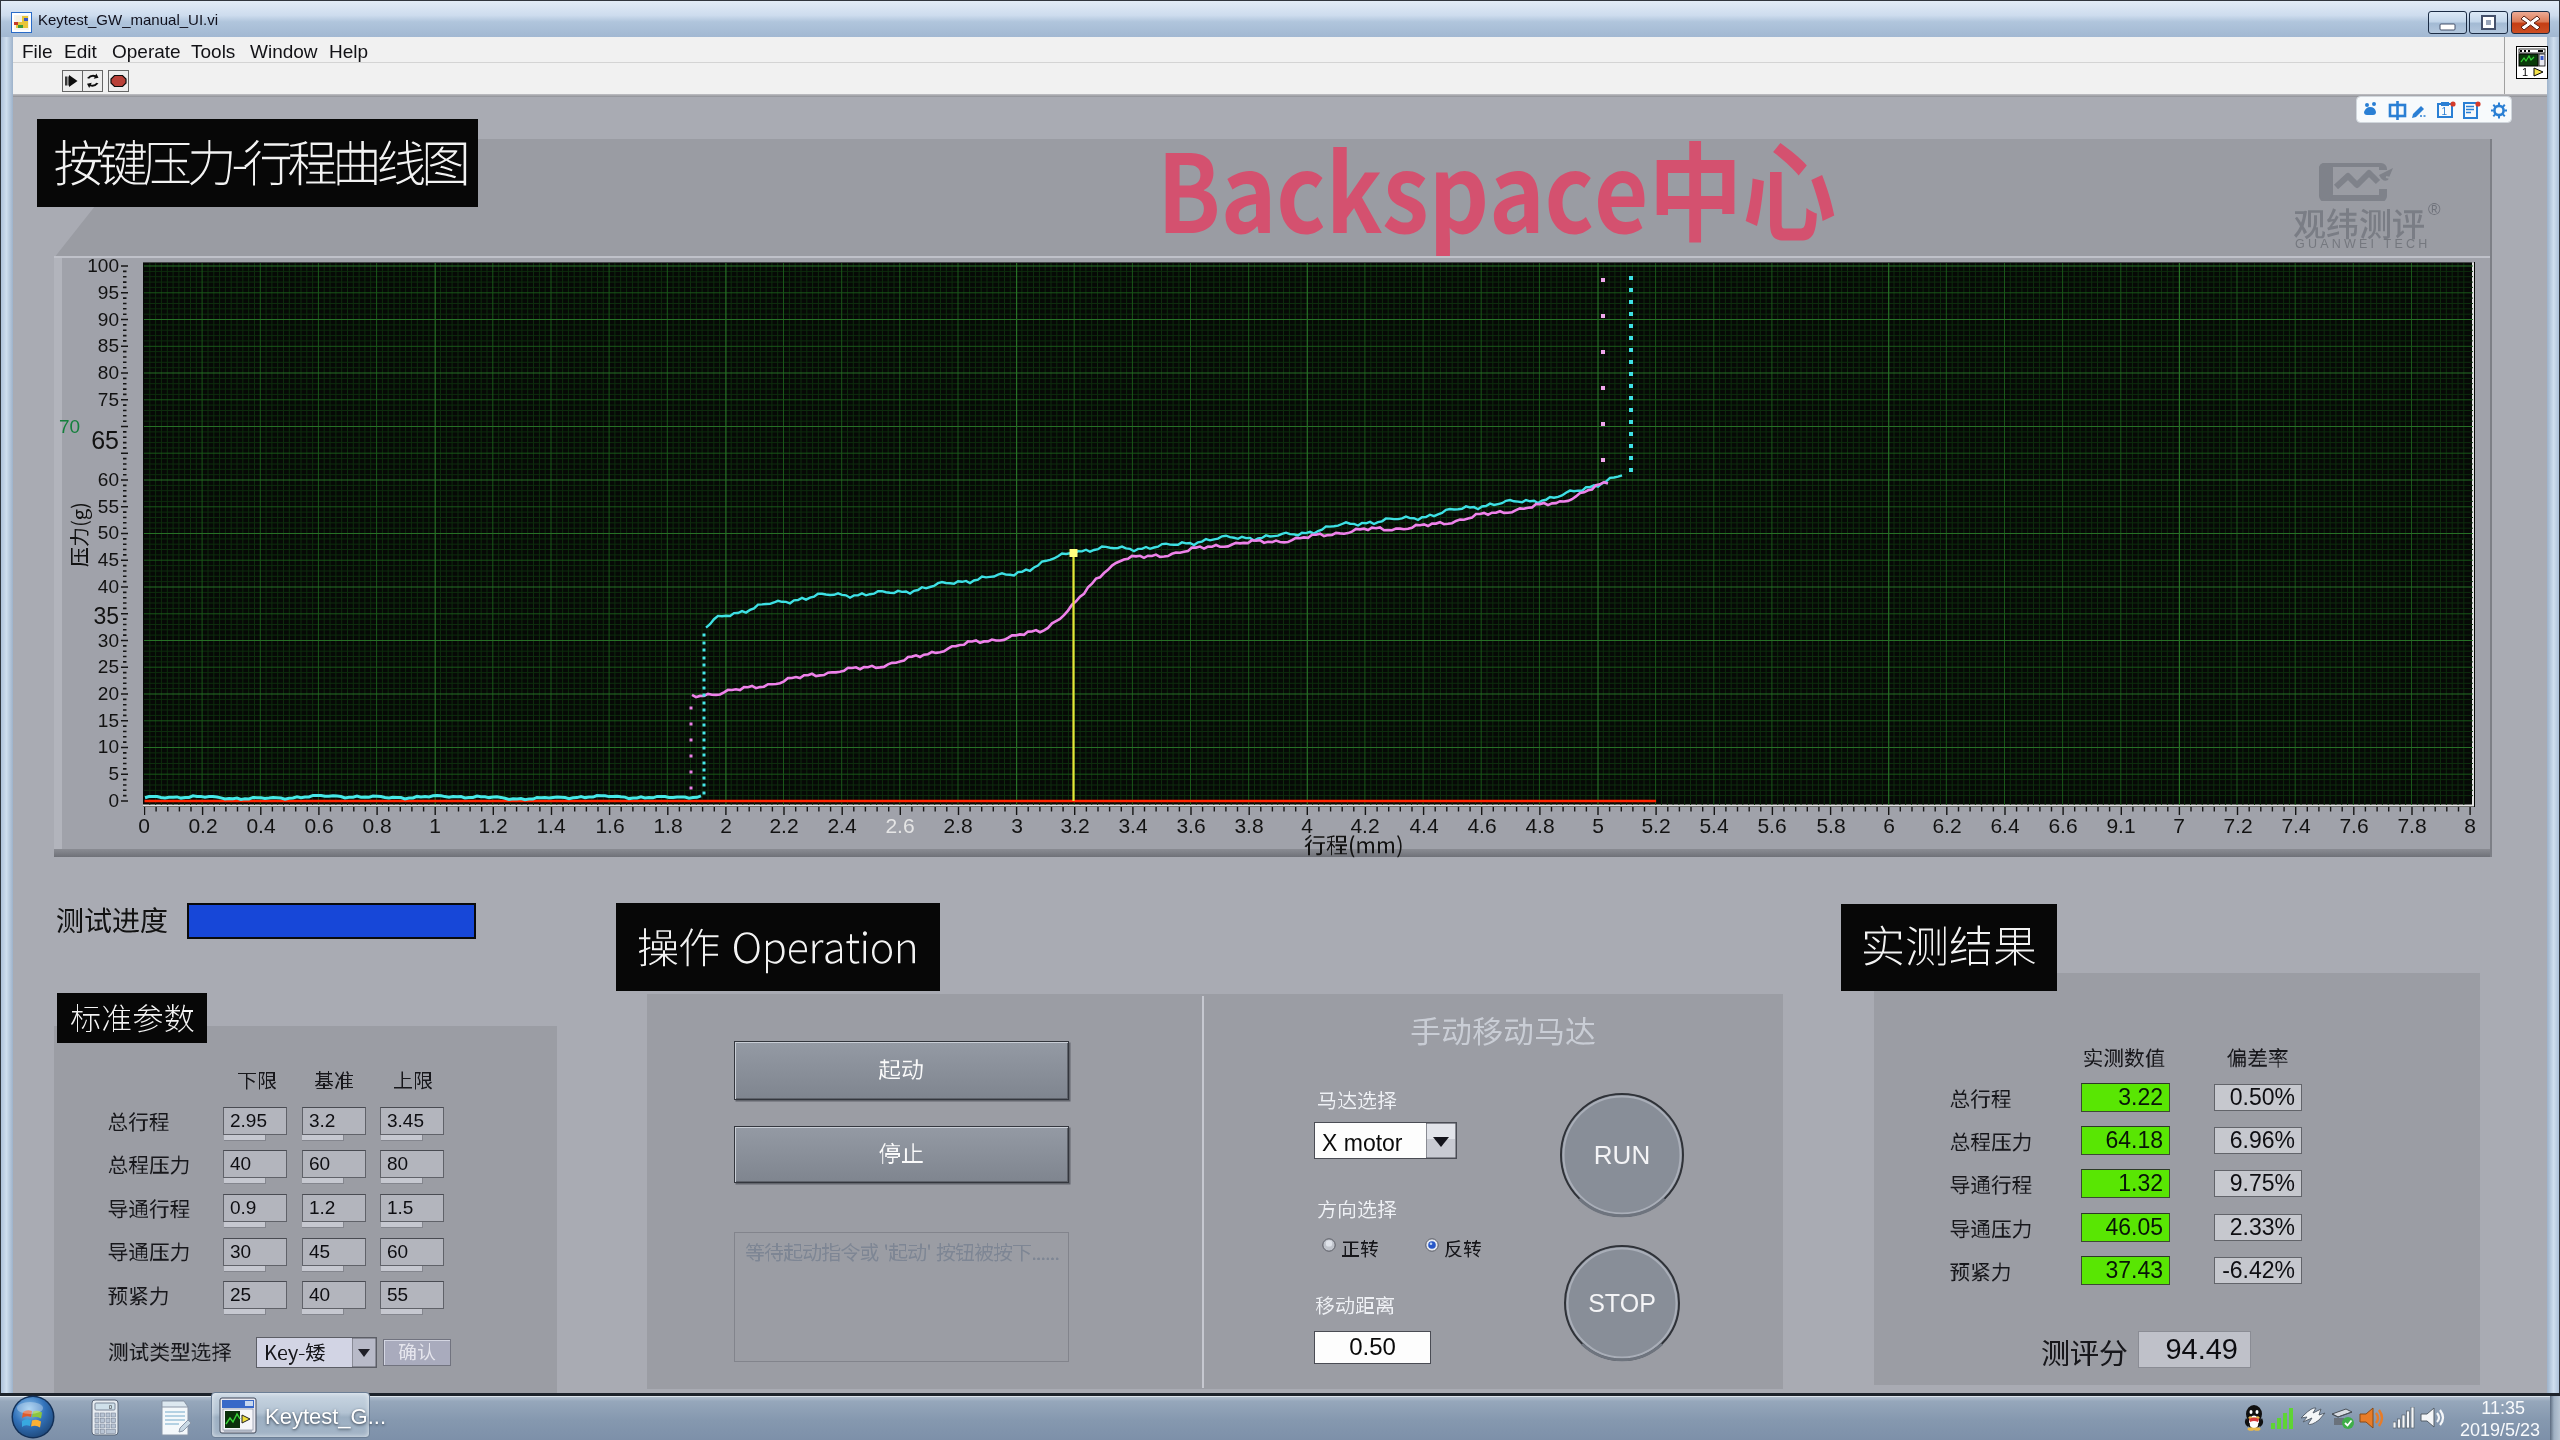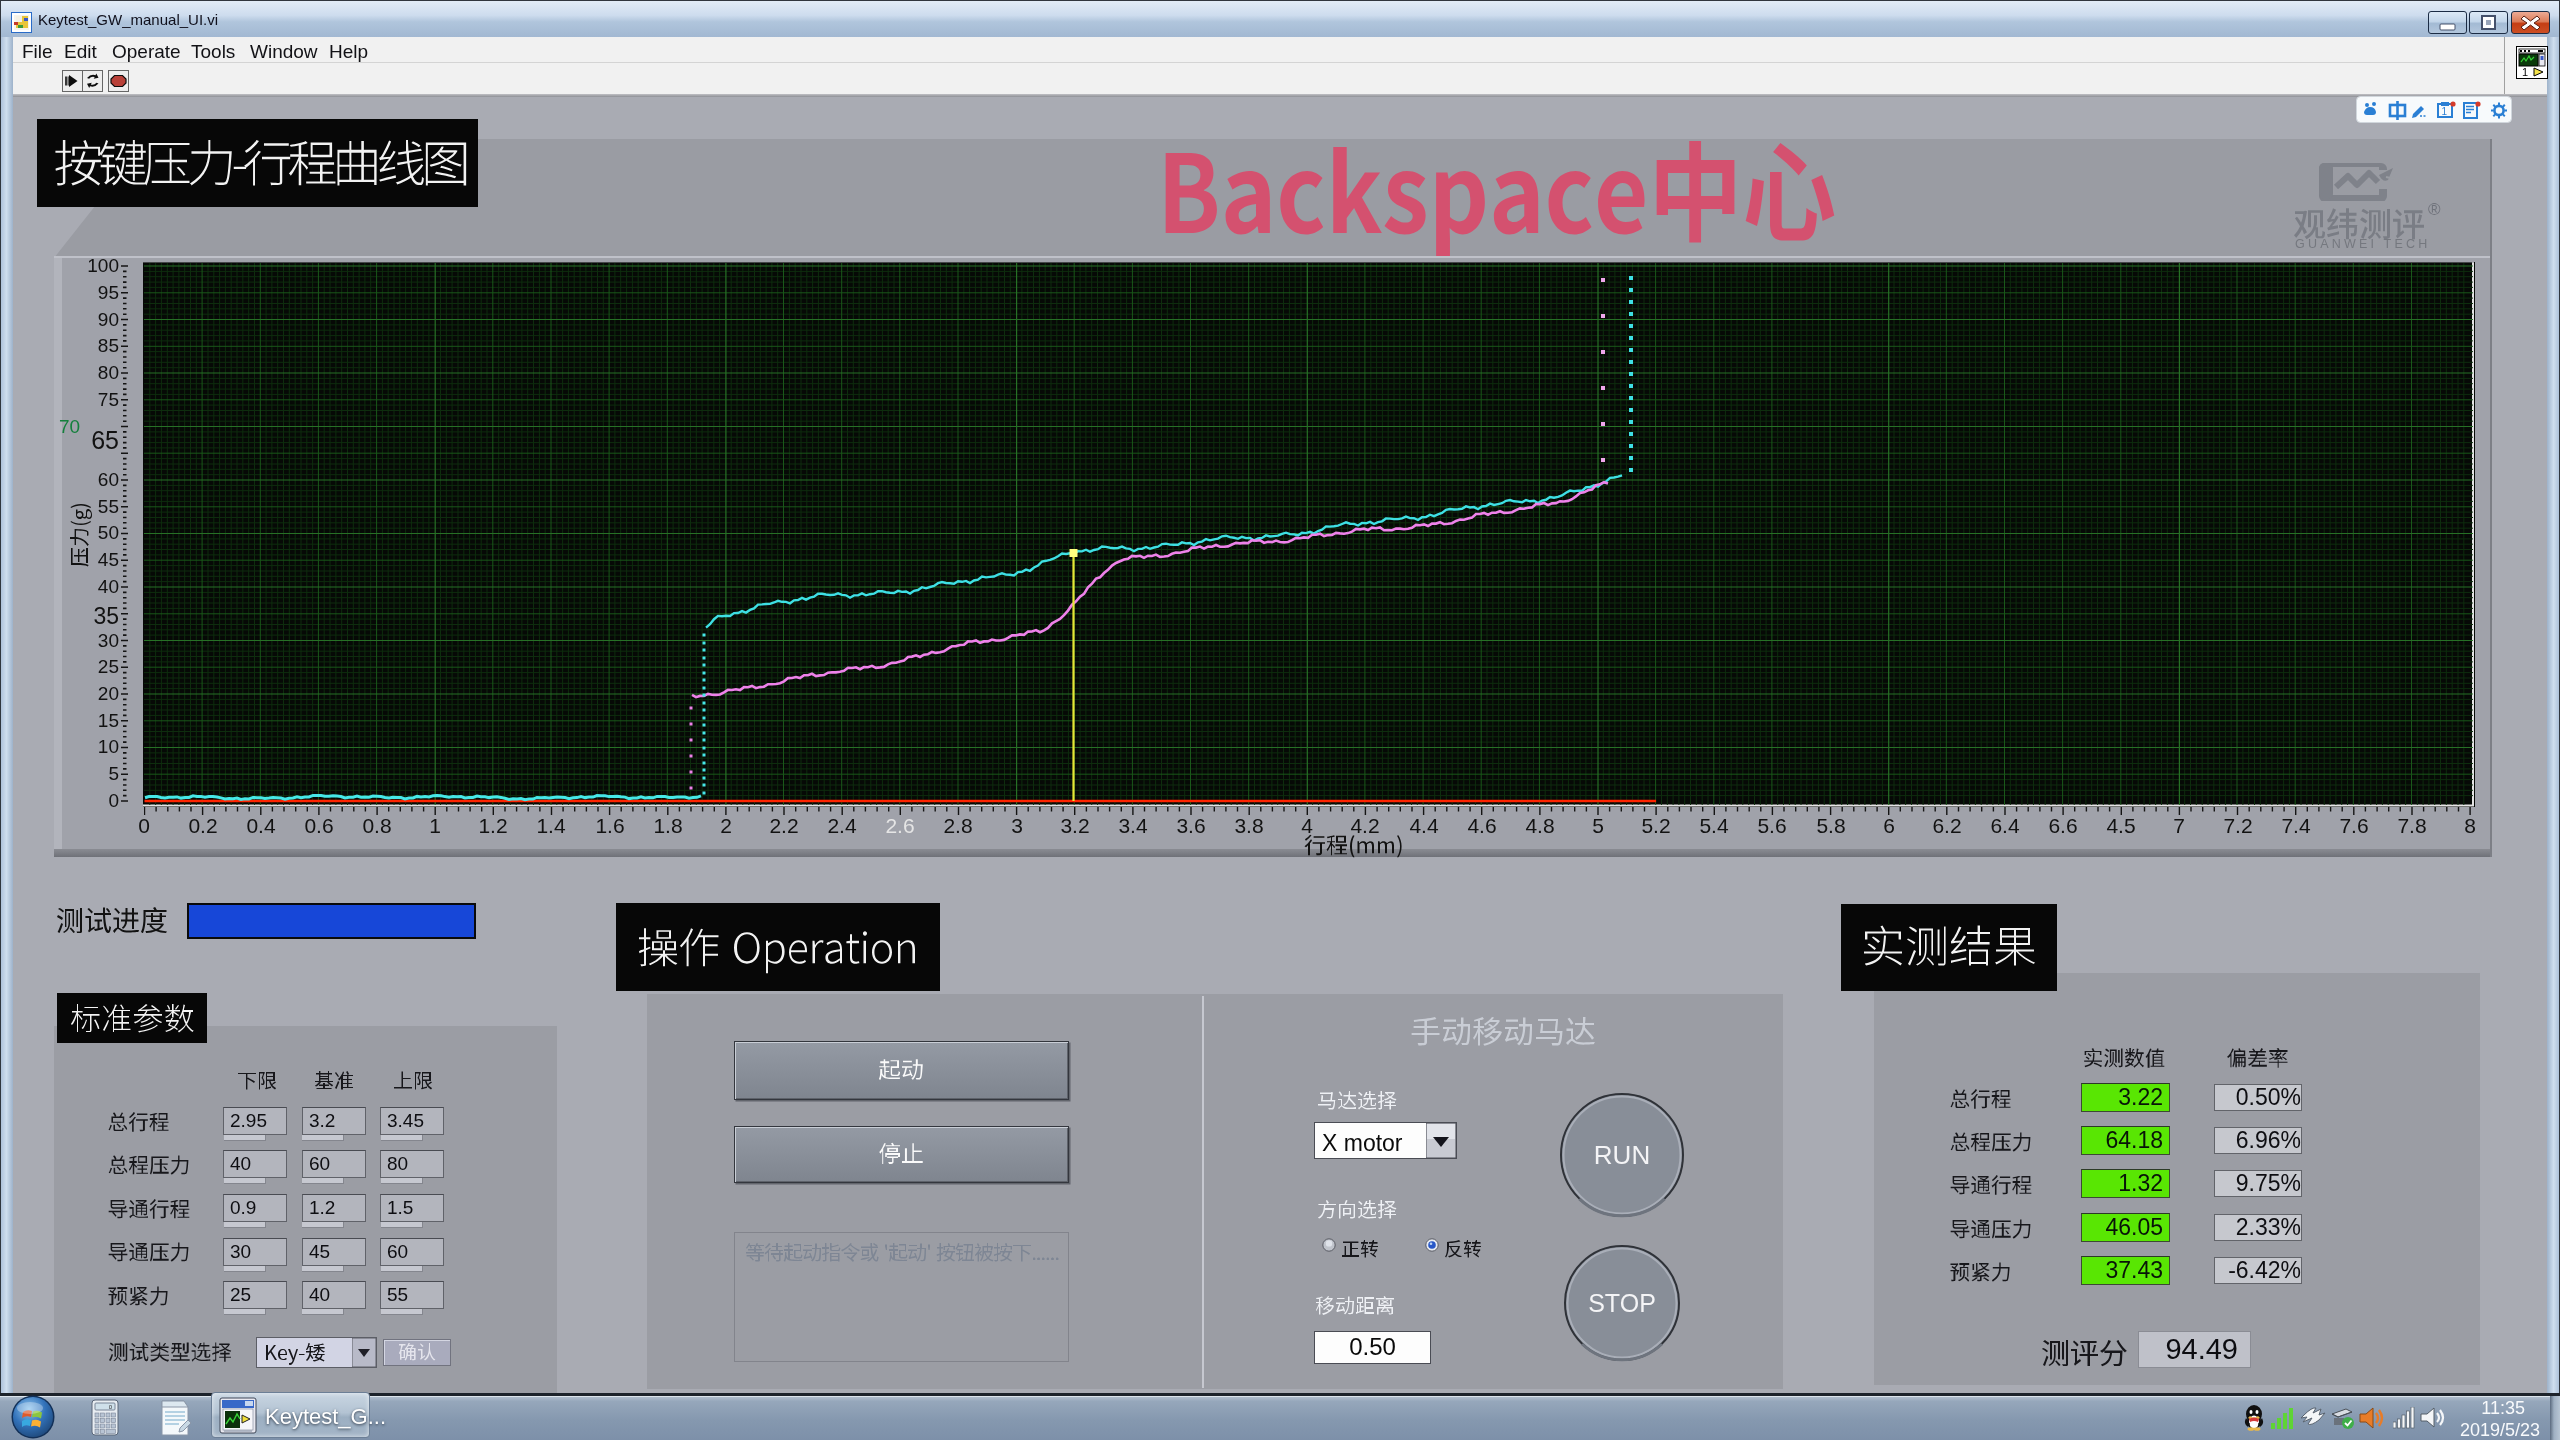--- a/index.html
+++ b/index.html
@@ -7,21 +7,21 @@
 #win{position:absolute;left:0;top:0;width:2560px;height:1394px;background:#a9abb3;border:1px solid #30363e}
 #tbar{position:absolute;left:1px;top:1px;width:2558px;height:36px;background:linear-gradient(#e2ecf7 0%,#cddcee 40%,#b0c5dc 58%,#a2b8d2 100%)}
 #borL{position:absolute;left:1px;top:37px;width:12px;height:1356px;background:linear-gradient(90deg,#aec2da,#cfdeee 45%,#9db2ca)}
 #borR{position:absolute;left:2547px;top:37px;width:12px;height:1356px;background:linear-gradient(90deg,#9db2ca,#cfdeee 55%,#aec2da)}
 .blk{position:absolute;background:#070707}
 .ovl{position:absolute;background:#9b9da4}
 .inp{position:absolute;background:#b3b5bd;border:1px solid #606269;border-top-color:#494b52;color:#0e0e12;font-size:19px;padding-left:6px;line-height:26px}
 .lip{position:absolute;background:#c6c8d0;border-right:1px solid #84868e;border-bottom:1px solid #84868e}
 .btn3{position:absolute;background:linear-gradient(#949aa4,#7f858f);border:1px solid #33363d;box-shadow:inset 1px 1px 0 #c9ced6, inset -1px -1px 0 #5e626a, 1.5px 1.5px 0 #62656c}
 .gbox{position:absolute;background:#59e603;border:1px solid #3c4a34;border-top-color:#2c3a26;color:#081408;font-size:23px;text-align:right;padding-right:6px}
-.pbox{position:absolute;background:#c6c8ce;border:1px solid #62646a;color:#0e0e12;font-size:23px;text-align:right;}
+.pbox{position:absolute;background:#c6c8ce;border:1px solid #62646a;color:#0e0e12;font-size:23px;text-align:right;padding-right:6px}
 </style></head><body>
 <div id="win"></div>
 <div id="tbar"></div>
 <div id="borL"></div>
 <div id="borR"></div>
 
 <svg class="t" style="left:11px;top:12px" width="21" height="21" viewBox="0 0 21 21">
 <rect x="0.5" y="0.5" width="20" height="20" fill="#fff" stroke="#2a6cc8"></rect>
 <rect x="3" y="3" width="15" height="15" fill="#f6f4ec"></rect>
 <rect x="5" y="4" width="12" height="12" fill="#e8c53a"></rect>
@@ -229,21 +229,21 @@
 <div class="abs" style="left:1500px;top:814px;width:80px;text-align:center;font-size:21px;color:#121212">4.8</div>
 <div class="abs" style="left:1558px;top:814px;width:80px;text-align:center;font-size:21px;color:#121212">5</div>
 <div class="abs" style="left:1616px;top:814px;width:80px;text-align:center;font-size:21px;color:#121212">5.2</div>
 <div class="abs" style="left:1674px;top:814px;width:80px;text-align:center;font-size:21px;color:#121212">5.4</div>
 <div class="abs" style="left:1732px;top:814px;width:80px;text-align:center;font-size:21px;color:#121212">5.6</div>
 <div class="abs" style="left:1791px;top:814px;width:80px;text-align:center;font-size:21px;color:#121212">5.8</div>
 <div class="abs" style="left:1849px;top:814px;width:80px;text-align:center;font-size:21px;color:#121212">6</div>
 <div class="abs" style="left:1907px;top:814px;width:80px;text-align:center;font-size:21px;color:#121212">6.2</div>
 <div class="abs" style="left:1965px;top:814px;width:80px;text-align:center;font-size:21px;color:#121212">6.4</div>
 <div class="abs" style="left:2023px;top:814px;width:80px;text-align:center;font-size:21px;color:#121212">6.6</div>
-<div class="abs" style="left:2081px;top:814px;width:80px;text-align:center;font-size:21px;color:#121212">4.5</div>
+<div class="abs" style="left:2081px;top:814px;width:80px;text-align:center;font-size:21px;color:#121212">9.1</div>
 <div class="abs" style="left:2139px;top:814px;width:80px;text-align:center;font-size:21px;color:#121212">7</div>
 <div class="abs" style="left:2198px;top:814px;width:80px;text-align:center;font-size:21px;color:#121212">7.2</div>
 <div class="abs" style="left:2256px;top:814px;width:80px;text-align:center;font-size:21px;color:#121212">7.4</div>
 <div class="abs" style="left:2314px;top:814px;width:80px;text-align:center;font-size:21px;color:#121212">7.6</div>
 <div class="abs" style="left:2372px;top:814px;width:80px;text-align:center;font-size:21px;color:#121212">7.8</div>
 <div class="abs" style="left:2430px;top:814px;width:80px;text-align:center;font-size:21px;color:#121212">8</div>
 <svg class="t" style="left:1304.0px;top:828.8px" width="100" height="32" viewBox="0 -24.2 100 31.9">
     <g>
       <path d="M9.6 -17V-15.6H20.4V-17ZM6 -18.5C5 -17 2.6 -15 1 -14C1 -13.4 1.5 -13 2 -12.4C4 -14 6 -16 7.5 -18ZM8.6 -11V-9.5H16V-0.4C16 -0 16 0 15.4 0C15 0 13.6 0 12 0C12 0.5 12.5 1 12.5 2C15 2 16 2 17 1.5C17.4 1 18 1 18 -0.4V-9.5H21V-11ZM7 -14C5 -11 3 -9 0.5 -7C1 -7 1.5 -6 2 -6C2.5 -6.4 3.4 -7 4 -8V2H6V-10C7 -11 7.6 -12 8 -13Z M34 -16H40V-12H34ZM32 -17.6V-10.6H42V-17.6ZM32 -4.6V-3H36V-0H30.4V1H43V-0H38V-3H42V-4.6H38V-7H43V-9H31.4V-7H36V-4.6ZM30 -18C28 -17.4 25.4 -17 23 -16.4C23 -16 23.4 -15.5 23.4 -15C24.5 -15 25.6 -15.4 27 -16V-12H23V-11H26.4C25.6 -8 24 -5 22.6 -4C23 -3.4 23 -3 23.5 -2C24.6 -3.6 26 -6 27 -8V2H28V-8C29 -7 30 -6 30 -5L31 -6C31 -7 29 -9 28 -9.4V-11H31V-12H28V-16C29 -16 30 -16.6 31 -17Z M49 4 50.5 4C48.6 0.6 48 -3 48 -7C48 -10.6 48.6 -14 50.5 -17.4L49 -18C47 -15 46 -11 46 -7C46 -2.5 47 1 49 4Z M53.5 0H55.5V-9C56.6 -10 57.6 -10.5 58.5 -10.5C60 -10.5 61 -9.5 61 -7V0H63V-9C64 -10 65 -10.5 66 -10.5C67 -10.5 68 -9.5 68 -7V0H70V-7.6C70 -10.6 69 -12 66 -12C65 -12 63.6 -11 62.4 -10C62 -11.4 61 -12 59 -12C57.6 -12 56.4 -11.4 55.4 -10H55L55 -12H53.5Z M74 0H76V-9C77 -10 78 -10.5 79 -10.5C80.4 -10.5 81 -9.5 81 -7V0H83V-9C84 -10 85 -10.5 86 -10.5C87.6 -10.5 88 -9.5 88 -7V0H90V-7.6C90 -10.6 89 -12 87 -12C85 -12 84 -11 83 -10C82 -11.4 81 -12 79.4 -12C78 -12 77 -11.4 76 -10H76L75.5 -12H74Z M94.4 4C96.4 1 97.6 -2.5 97.6 -7C97.6 -11 96.4 -15 94.4 -18L93 -17.4C95 -14 96 -10.6 96 -7C96 -3 95 0.6 93 4Z" fill="#121212"></path>
     </g>

